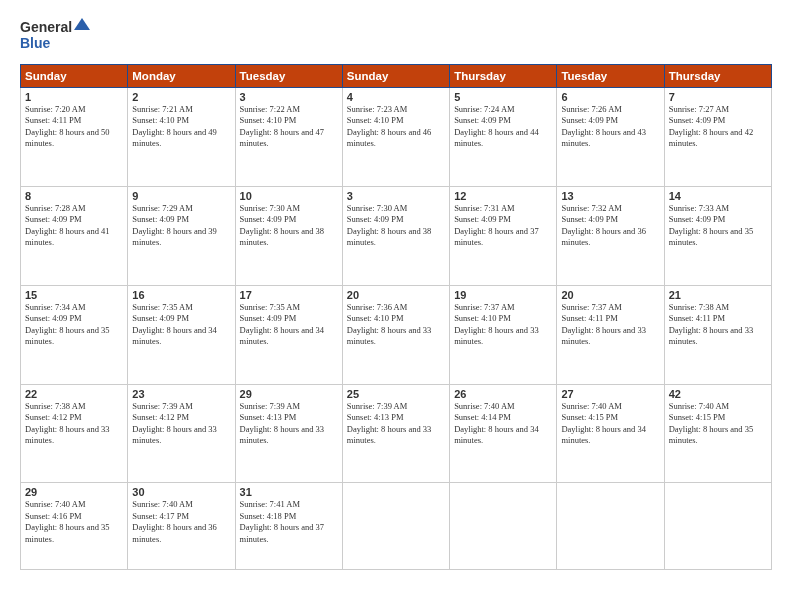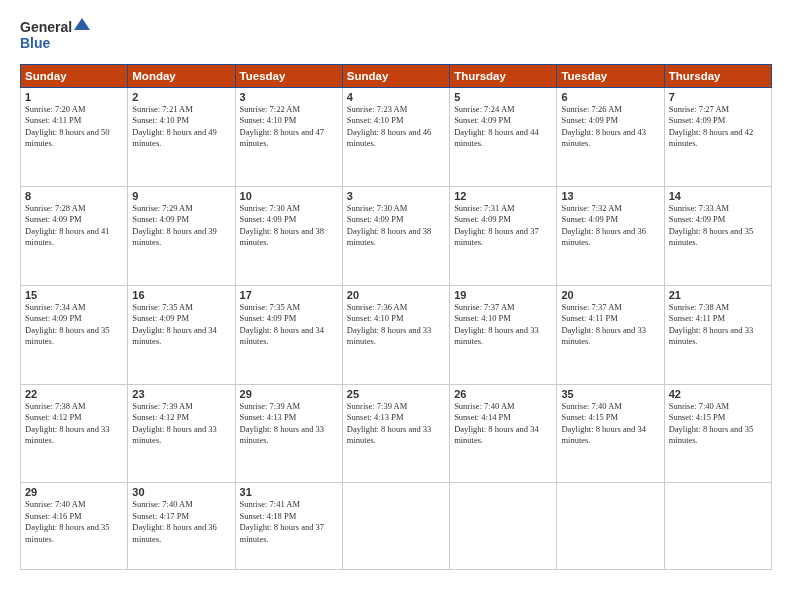--- a/index.html
+++ b/index.html
@@ -277,21 +277,21 @@
           Sunrise: 7:39 AM<br>Sunset: 4:13 PM<br>Daylight: 8 hours and 33 minutes.
         </div>
       </td>
           <td>
         <span class="day-num">26</span>
         <div class="cell-text">
           Sunrise: 7:40 AM<br>Sunset: 4:14 PM<br>Daylight: 8 hours and 34 minutes.
         </div>
       </td>
           <td>
-        <span class="day-num">35</span>
+        <span class="day-num">27</span>
         <div class="cell-text">
           Sunrise: 7:40 AM<br>Sunset: 4:15 PM<br>Daylight: 8 hours and 34 minutes.
         </div>
       </td>
           <td>
         <span class="day-num">42</span>
         <div class="cell-text">
           Sunrise: 7:40 AM<br>Sunset: 4:15 PM<br>Daylight: 8 hours and 35 minutes.
         </div>
       </td>

